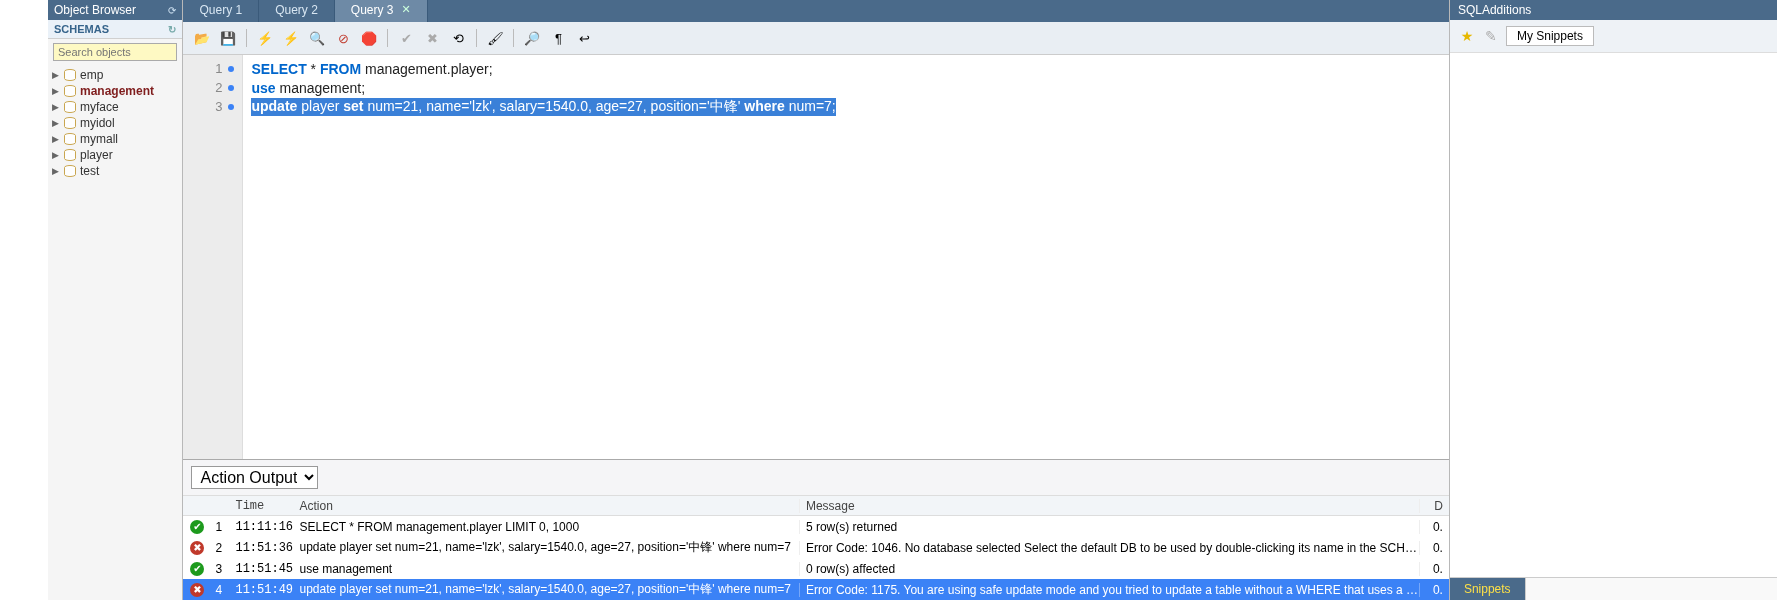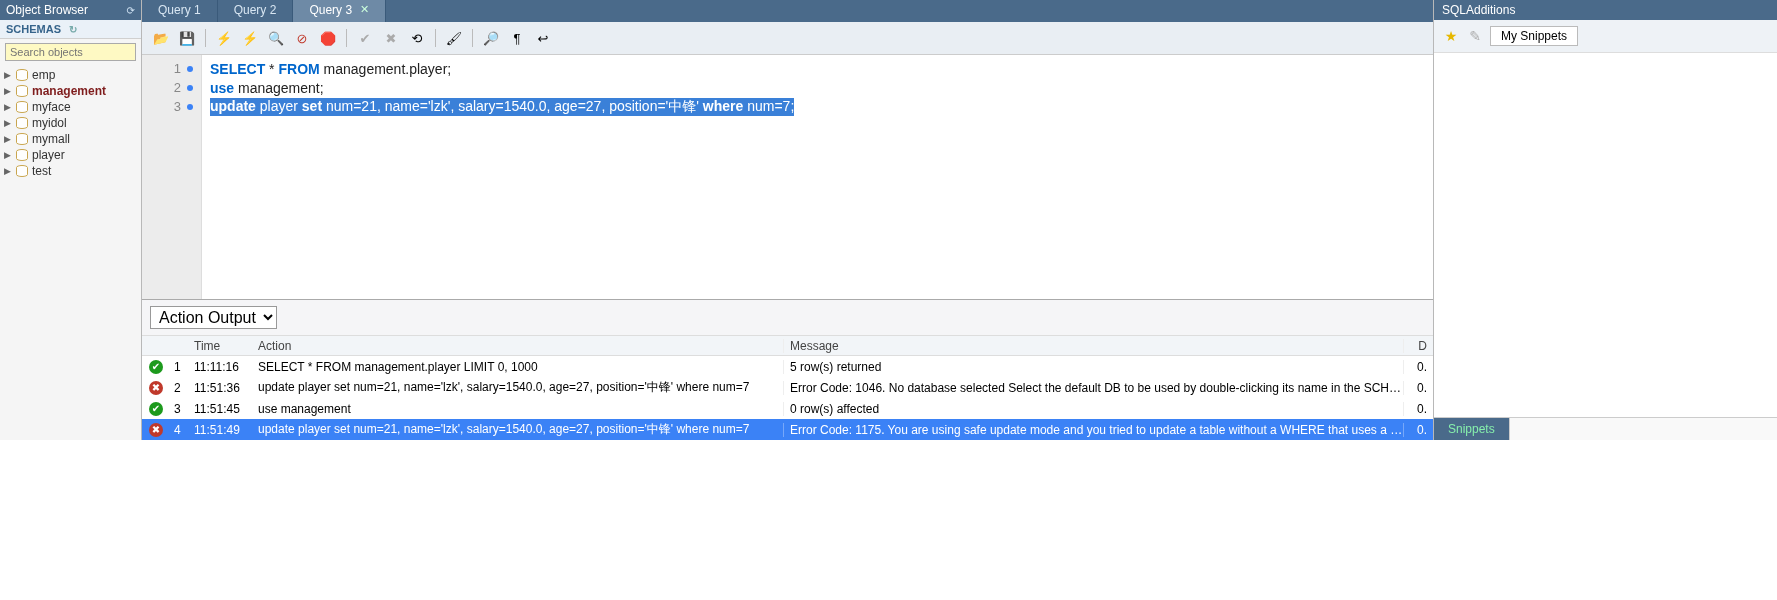--- a/index.html
+++ b/index.html
@@ -1,24 +1,24 @@
 <!DOCTYPE html>
 <html><head>
 <meta charset="utf-8">
 <style>
 * { margin: 0; padding: 0; box-sizing: border-box; font-family: "Segoe UI", Tahoma, sans-serif; }
 body { width: 1777px; height: 600px; background: #fff; overflow: hidden; font-size: 12px; }
 
-.main-layout { display: flex; height: 440px; }
+.main-layout { display: flex; height: 600px; padding-left: 48px; }
 
 
 .sidebar { width: 142px; background: #f5f5f5; border-right: 1px solid #b8b8b8; display: flex; flex-direction: column; }
 .sidebar-title { background: #4a6a8a; color: #fff; padding: 3px 6px; font-size: 12px; display: flex; align-items: center; justify-content: space-between; }
 .sidebar-title .refresh-icon { font-size: 10px; color: #cfe2f3; cursor: pointer; }
-.schemas-header { background: #eaf1f8; color: #36648b; font-weight: bold; padding: 3px 6px; font-size: 11px; display: flex; align-items: center; border-bottom: 1px solid #d0d0d0; gap: 8px; }
+.schemas-header { background: #eaf1f8; color: #36648b; font-weight: bold; padding: 3px 6px; font-size: 11px; display: flex; justify-content: space-between; align-items: center; border-bottom: 1px solid #d0d0d0; }
 .schemas-header .swap-icon { font-size: 10px; color: #7aa; }
 .search-row { padding: 4px 5px; }
 .search-row input { width: 100%; border: 1px solid #aaa; padding: 2px 4px; font-size: 11px; background: #fef9c3; }
 .schema-list { list-style: none; padding: 2px 0; }
 .schema-list li { display: flex; align-items: center; gap: 3px; padding: 1px 4px; cursor: pointer; color: #333; }
 .schema-list li .arrow { color: #666; font-size: 9px; width: 8px; }
 .schema-list li .db-icon { width: 14px; height: 12px; }
 .schema-list li.bold span.name { font-weight: bold; color: #7f1d1d; }
 .schema-list li span.name { font-size: 12px; }
 .db-icon svg { display: block; }
@@ -52,39 +52,39 @@
 
 
 .output-panel { background: #fff; border-top: 1px solid #aaa; display: flex; flex-direction: column; }
 .output-title { background: #4a6a8a; color: #fff; padding: 3px 8px; font-size: 12px; }
 .output-filter { padding: 6px 8px; background: #f5f5f7; }
 .output-filter select { border: 1px solid #999; padding: 1px 4px; font-size: 16px; min-width: 120px; background: #fff; }
 .output-head, .output-row { display: flex; align-items: center; height: 21px; font-size: 12px; }
 .output-head { background: #f2f5f8; border-top: 1px solid #ddd; border-bottom: 1px solid #ddd; color: #444; }
 .col-stat { width: 28px; display: flex; justify-content: center; }
 .col-idx { width: 24px; padding-left: 4px; }
-.col-time { width: 64px; }
+.col-time { width: 64px; font-family: Liberation Mono, monospace; }
 .col-action { flex: 1; padding-right: 8px; white-space: nowrap; overflow: hidden; text-overflow: ellipsis; }
 .col-msg { width: 620px; white-space: nowrap; overflow: hidden; text-overflow: ellipsis; border-left: 1px solid #eee; padding-left: 6px; }
 .col-dur { width: 30px; text-align: right; padding-right: 6px; border-left: 1px solid #eee; }
 .output-row.selected { background: #3b82f6; color: #fff; }
 .output-row.selected .col-msg, .output-row.selected .col-dur, .output-row.selected .col-time, .output-row.selected .col-action { border-color: rgba(255,255,255,.3); }
 .status-ok { color: #1d9a1d; font-size: 14px; }
 .status-err { color: #c0392b; font-size: 14px; }
 
 
 .rightpanel { width: 344px; background: #f9f9f9; border-left: 1px solid #b8b8b8; display: flex; flex-direction: column; }
 .rp-title { background: #4a6a8a; color: #fff; padding: 3px 8px; font-size: 12px; }
 .rp-toolbar { padding: 6px 8px; display: flex; gap: 6px; align-items: center; background: #eef2f6; border-bottom: 1px solid #ddd; }
 .rp-toolbar .tb-icon { width: 18px; height: 18px; display: flex; align-items: center; justify-content: center; font-size: 14px; cursor: pointer; }
 .rp-btn { background: #fff; border: 1px solid #bbb; padding: 2px 10px; font-size: 12px; cursor: pointer; }
 .rp-body { flex: 1; background: #fff; }
 .rp-tabs { display: flex; border-top: 1px solid #ccc; }
 .rp-tab { padding: 4px 14px; font-size: 12px; background: #e4e9ef; border-right: 1px solid #ccc; cursor: pointer; }
-.rp-tab.active { background: #4a6a8a; color: #86efac; }
+.rp-tab.active { background: #4a6a8a; color: #fde047; }
 
 .output-row.selected .status-ok, .output-row.selected .status-err { color: #fff; background: #c0392b; border-radius: 50%; width: 14px; height: 14px; font-size: 10px; display: inline-flex; align-items: center; justify-content: center; }
 .output-row .status-ok { background: #1d9a1d; color: #fff; border-radius: 50%; width: 14px; height: 14px; font-size: 10px; display: inline-flex; align-items: center; justify-content: center; }
 .output-row .status-err { background: #c0392b; color: #fff; border-radius: 50%; width: 14px; height: 14px; font-size: 10px; display: inline-flex; align-items: center; justify-content: center; }
 </style>
 </head>
 <body>
 
 <div class="main-layout">
 

